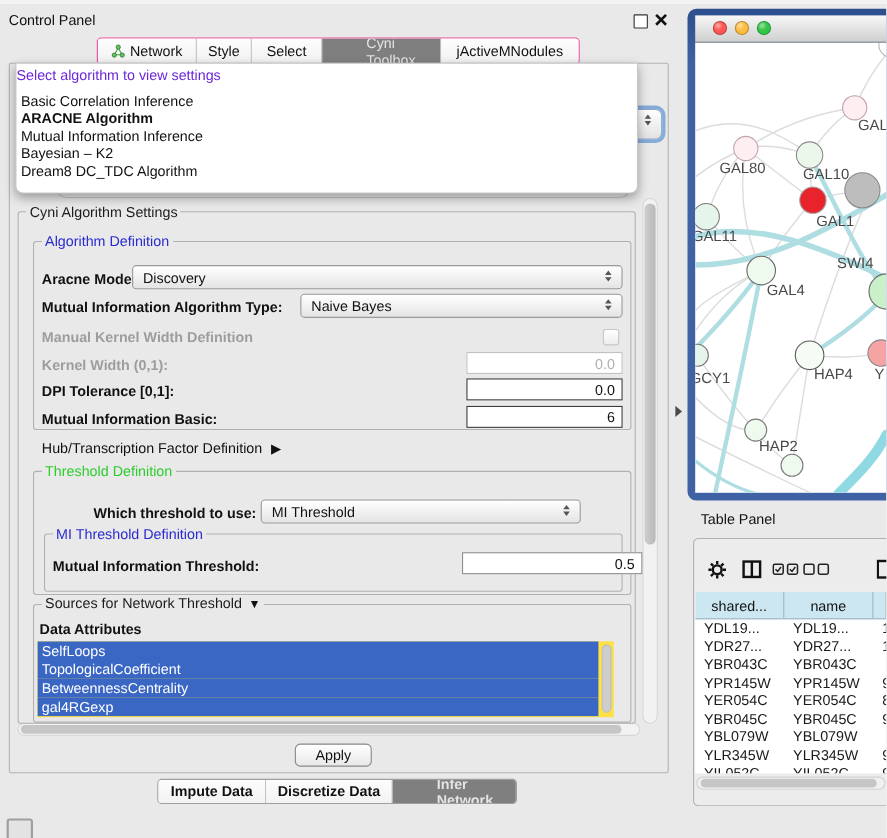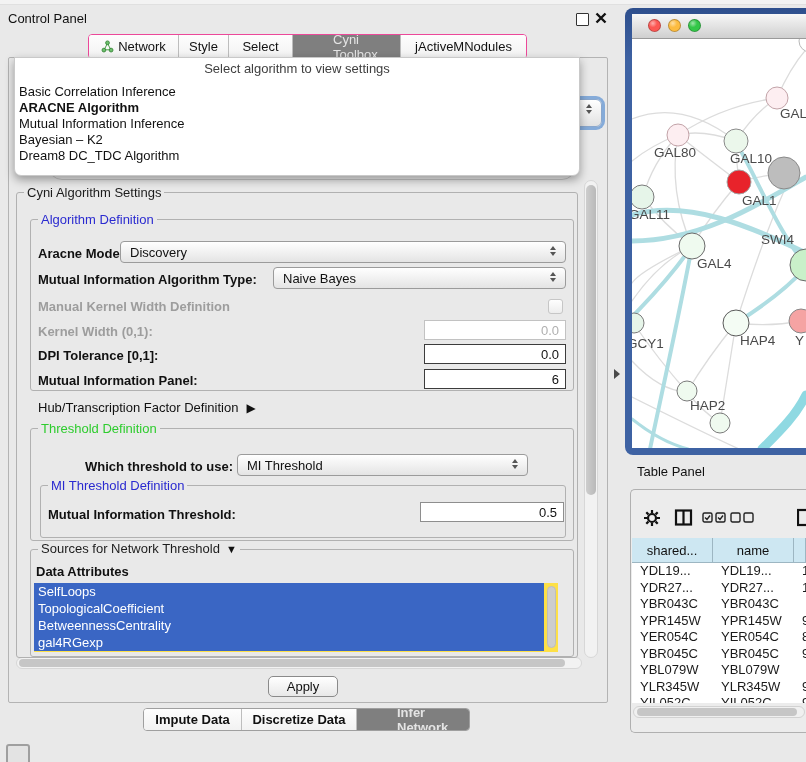--- a/index.html
+++ b/index.html
@@ -18,21 +18,21 @@
   .seg:last-child{border-right:none;}
   .seg.sel{background:#7f7f7f;color:#e4e4e4;padding-left:40px;}
   #bottom-tabs{left:143px;top:708px;height:21px;display:flex;border:1px solid #9f9f9f;border-radius:4px;overflow:hidden;background:#fbfbfb;}
   
   #cp-body{left:8px;top:57px;width:598px;height:644px;border:1px solid #b3b3b3;border-radius:2px;background:#e9e9e9;}
   
   #combo-frag{left:552px;top:99px;width:48px;height:26px;background:linear-gradient(#fff,#e2e2e2);border:1px solid #8aa7cc;border-radius:6px;box-shadow:0 0 0 3px #85abd9;z-index:5;}
   #bg-combo{left:48px;top:152px;width:528px;height:28px;border:1px solid #c6c6c6;border-radius:14px;background:#ececec;color:#c9c9c9;line-height:28px;padding-left:14px;z-index:5;box-sizing:border-box;}
   
   #algo-popup{left:14px;top:57px;width:564px;height:117px;background:#fff;border:1px solid #c9c9c9;border-radius:0 0 7px 7px;box-shadow:0 4px 10px rgba(0,0,0,.35);z-index:60;}
-  #algo-ph{top:3px;left:0;width:100%;text-align:center;color:#404040;font-size:13px;}
+  #algo-ph{top:3px;left:0;width:100%;color:#6d28d9;font-size:13px;}
   #dd-list{position:absolute;left:3px;top:26px;right:3px;}
   .dd-item{height:16px;line-height:16px;font-size:13px;color:#111;padding-left:1px;}
   .dd-item.bold{font-weight:bold;}
   
   #v-scroll{left:584px;top:180px;width:14px;height:478px;background:#f2f2f2;border:1px solid #d7d7d7;border-radius:8px;box-sizing:border-box;}
   #v-thumb{left:1px;top:4px;width:10px;height:310px;background:linear-gradient(90deg,#cdcdcd,#b9b9b9);border-radius:6px;}
   #h-scroll{left:16px;top:657px;width:566px;height:12px;background:#f2f2f2;border:1px solid #d7d7d7;border-radius:7px;box-sizing:border-box;}
   #h-thumb{left:2px;top:1px;width:546px;height:8px;background:#c6c6c6;border-radius:5px;}
   
   fieldset{position:absolute;border:1px solid #b1b1b1;border-radius:3px;margin:0;padding:0;}
@@ -157,38 +157,38 @@
   <div class="combo" style="left:273px;top:267px;width:293px;">
     <span class="cval">Naive Bayes</span>
     <span class="spin"></span>
   </div>
   <span class="pl dis" style="left:38px;top:299px;">Manual Kernel Width Definition</span>
   <div id="kcheck" class="abs"></div>
   <span class="pl dis" style="left:38px;top:324px;">Kernel Width (0,1):</span>
   <div class="tfield tf-dis" style="left:424px;top:320px;width:142px;">0.0</div>
   <span class="pl b" style="left:38px;top:348px;">DPI Tolerance [0,1]:</span>
   <div class="tfield tf-on" style="left:424px;top:344px;width:142px;">0.0</div>
-  <span class="pl b" style="left:38px;top:373px;">Mutual Information Panel:</span>
+  <span class="pl b" style="left:38px;top:373px;">Mutual Information Basic:</span>
   <div class="tfield tf-on" style="left:424px;top:369px;width:142px;">6</div>
 
   <span class="pl caret-r" style="left:38px;top:400px;color:#111;">Hub/Transcription Factor Definition</span>
 
   <fieldset id="fs-thresh">
     <legend class="lg-green">Threshold Definition</legend>
   </fieldset>
   <span class="pl b" style="left:85px;top:459px;">Which threshold to use:</span>
   <div class="combo" style="left:237px;top:454px;width:291px;">
     <span class="cval">MI Threshold</span>
     <span class="spin"></span>
   </div>
   <fieldset id="fs-mi">
     <legend class="lg-blue">MI Threshold Definition</legend>
   </fieldset>
   <span class="pl b" style="left:48px;top:507px;">Mutual Information Threshold:</span>
-  <div class="tfield" style="left:420px;top:502px;width:144px;border:1px solid #8e8e8e;color:#111;">0.5</div>
+  <div class="tfield" style="left:420px;top:502px;width:164px;border:1px solid #8e8e8e;color:#111;">0.5</div>
 
   <fieldset id="fs-src">
     <legend class="lg-blk caret-d">Sources for Network Threshold</legend>
   </fieldset>
   <span class="pl b" style="left:36px;top:564px;">Data Attributes</span>
   <div id="attr-list" class="abs">
 
   <div class="attr-row">SelfLoops</div>
       <div class="attr-row">TopologicalCoefficient</div>
       <div class="attr-row">BetweennessCentrality</div>

